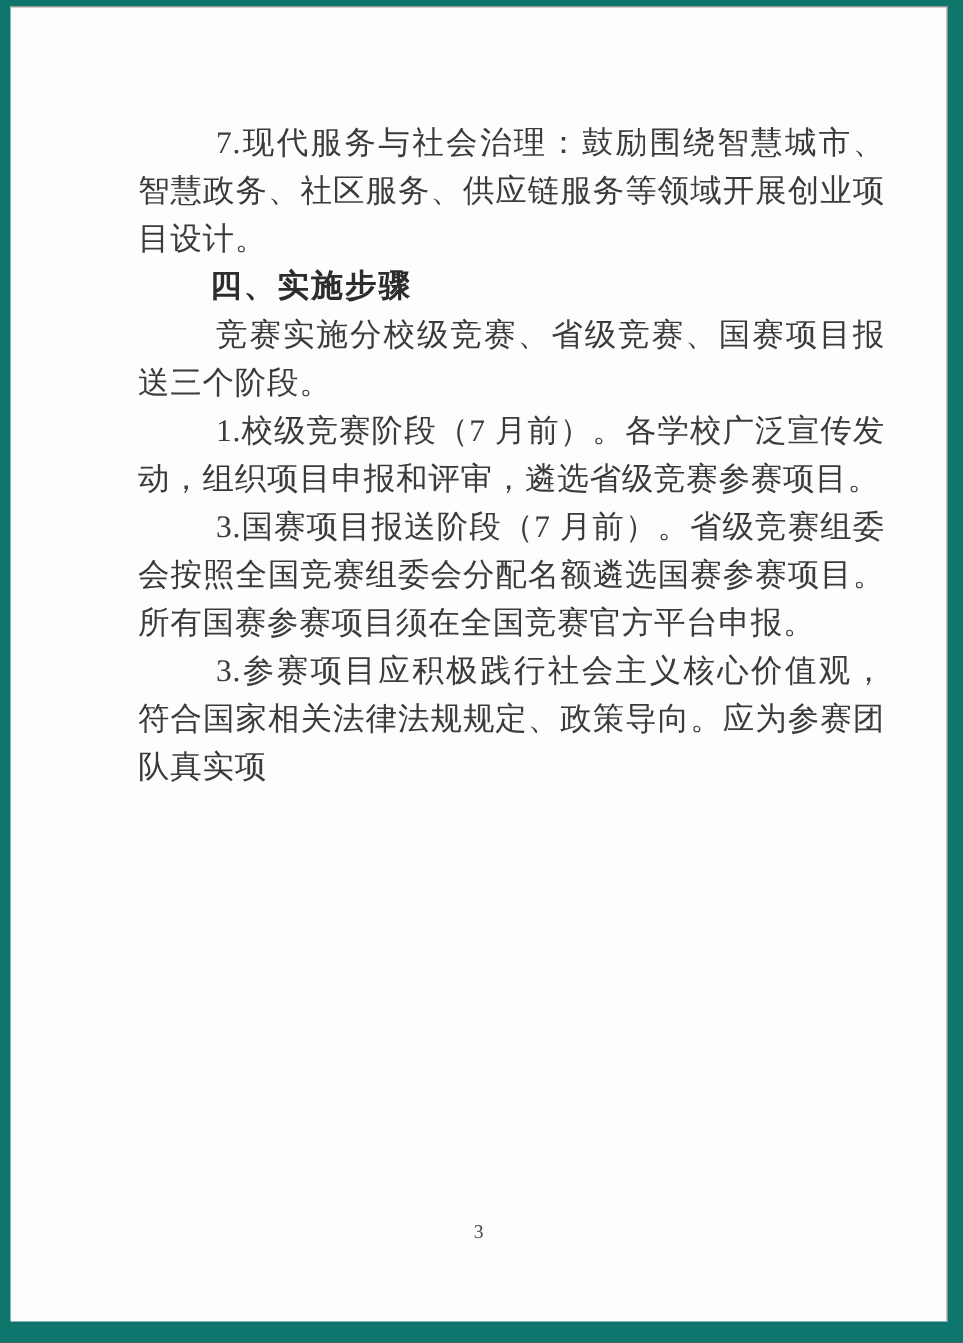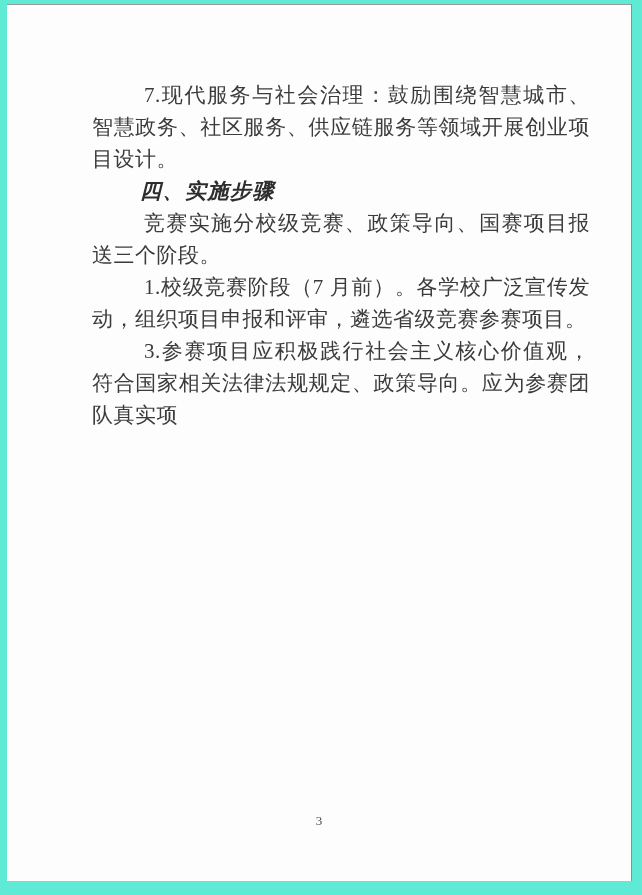--- a/index.html
+++ b/index.html
@@ -7,21 +7,21 @@
     padding: 0;
     width: 642px;
     height: 895px;
     overflow: hidden;
     background: #2f2f2f;
   }
   .viewer {
     position: relative;
     width: 642px;
     height: 895px;
-    background: #5eead4;
+    background: #0f766e;
   }
   .page {
     position: absolute;
     left: 7px;
     top: 4px;
     width: 625px;
     height: 877px;
     background: #fdfdfd;
     border-top: 1px solid #9a9a9a;
     border-right: 1px solid #8f8f8f;
@@ -46,40 +46,40 @@
     letter-spacing: 0.5px;
     word-break: break-all;
   }
   .textblock p.heading {
     font-family: "Liberation Sans", "DejaVu Sans", sans-serif;
     font-weight: 700;
     color: #2d2d2d;
     text-align: left;
     text-indent: 48px;
     letter-spacing: 1.5px;
-    font-style: italic;
   }
   .pageno {
     position: absolute;
     left: 0;
     right: 0;
     top: 808px;
     text-align: center;
     font-family: "Liberation Serif", "DejaVu Serif", serif;
     font-size: 13px;
     color: #4a4a4a;
   }
 </style>
 </head>
 <body>
 
 <div class="viewer">
   <div class="page">
     <div class="textblock">
       <p class="body">7.现代服务与社会治理：鼓励围绕智慧城市、智慧政务、社区服务、供应链服务等领域开展创业项目设计。</p>
       <p class="heading">四、实施步骤</p>
-      <p class="body">竞赛实施分校级竞赛、政策导向、国赛项目报送三个阶段。</p>
+      <p class="body">竞赛实施分校级竞赛、省级竞赛、国赛项目报送三个阶段。</p>
       <p class="body">1.校级竞赛阶段（7 月前）。各学校广泛宣传发动，组织项目申报和评审，遴选省级竞赛参赛项目。</p>
+      <p class="body">3.国赛项目报送阶段（7 月前）。省级竞赛组委会按照全国竞赛组委会分配名额遴选国赛参赛项目。所有国赛参赛项目须在全国竞赛官方平台申报。</p>
       <p class="body">3.参赛项目应积极践行社会主义核心价值观，符合国家相关法律法规规定、政策导向。应为参赛团队真实项</p>
     </div>
     <div class="pageno">3</div>
   </div>
 </div>
 
 </body></html>

